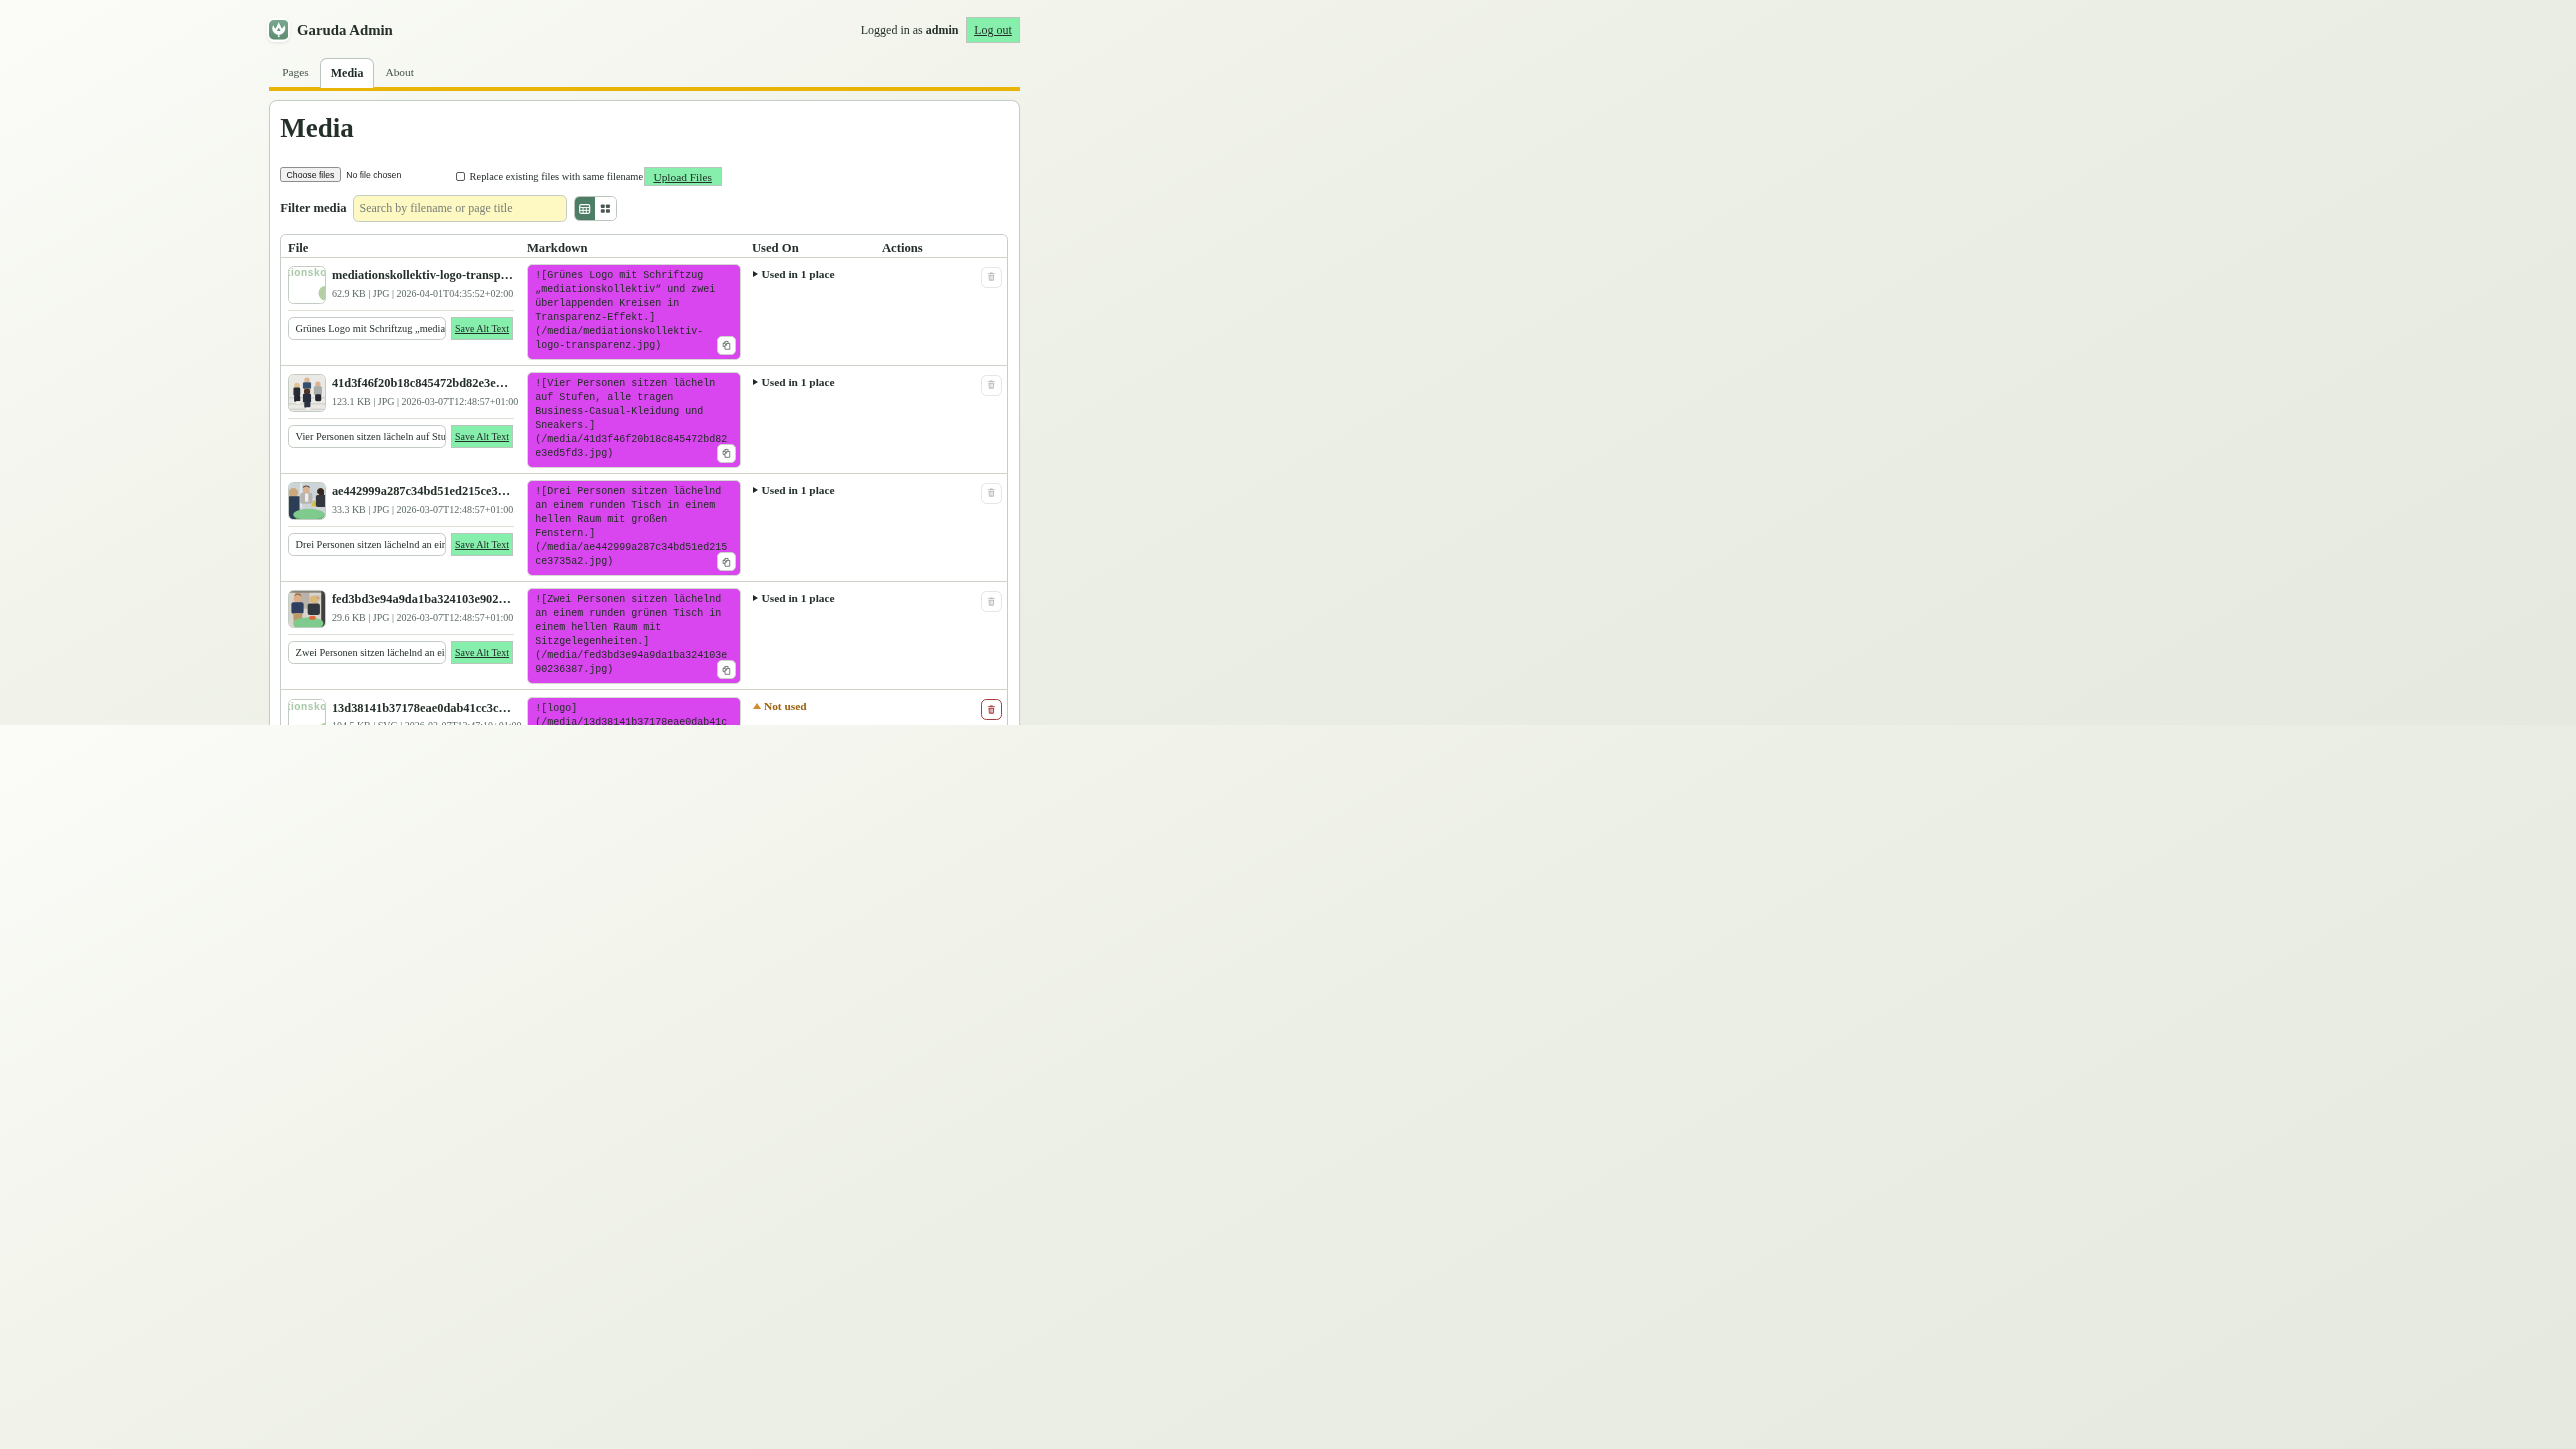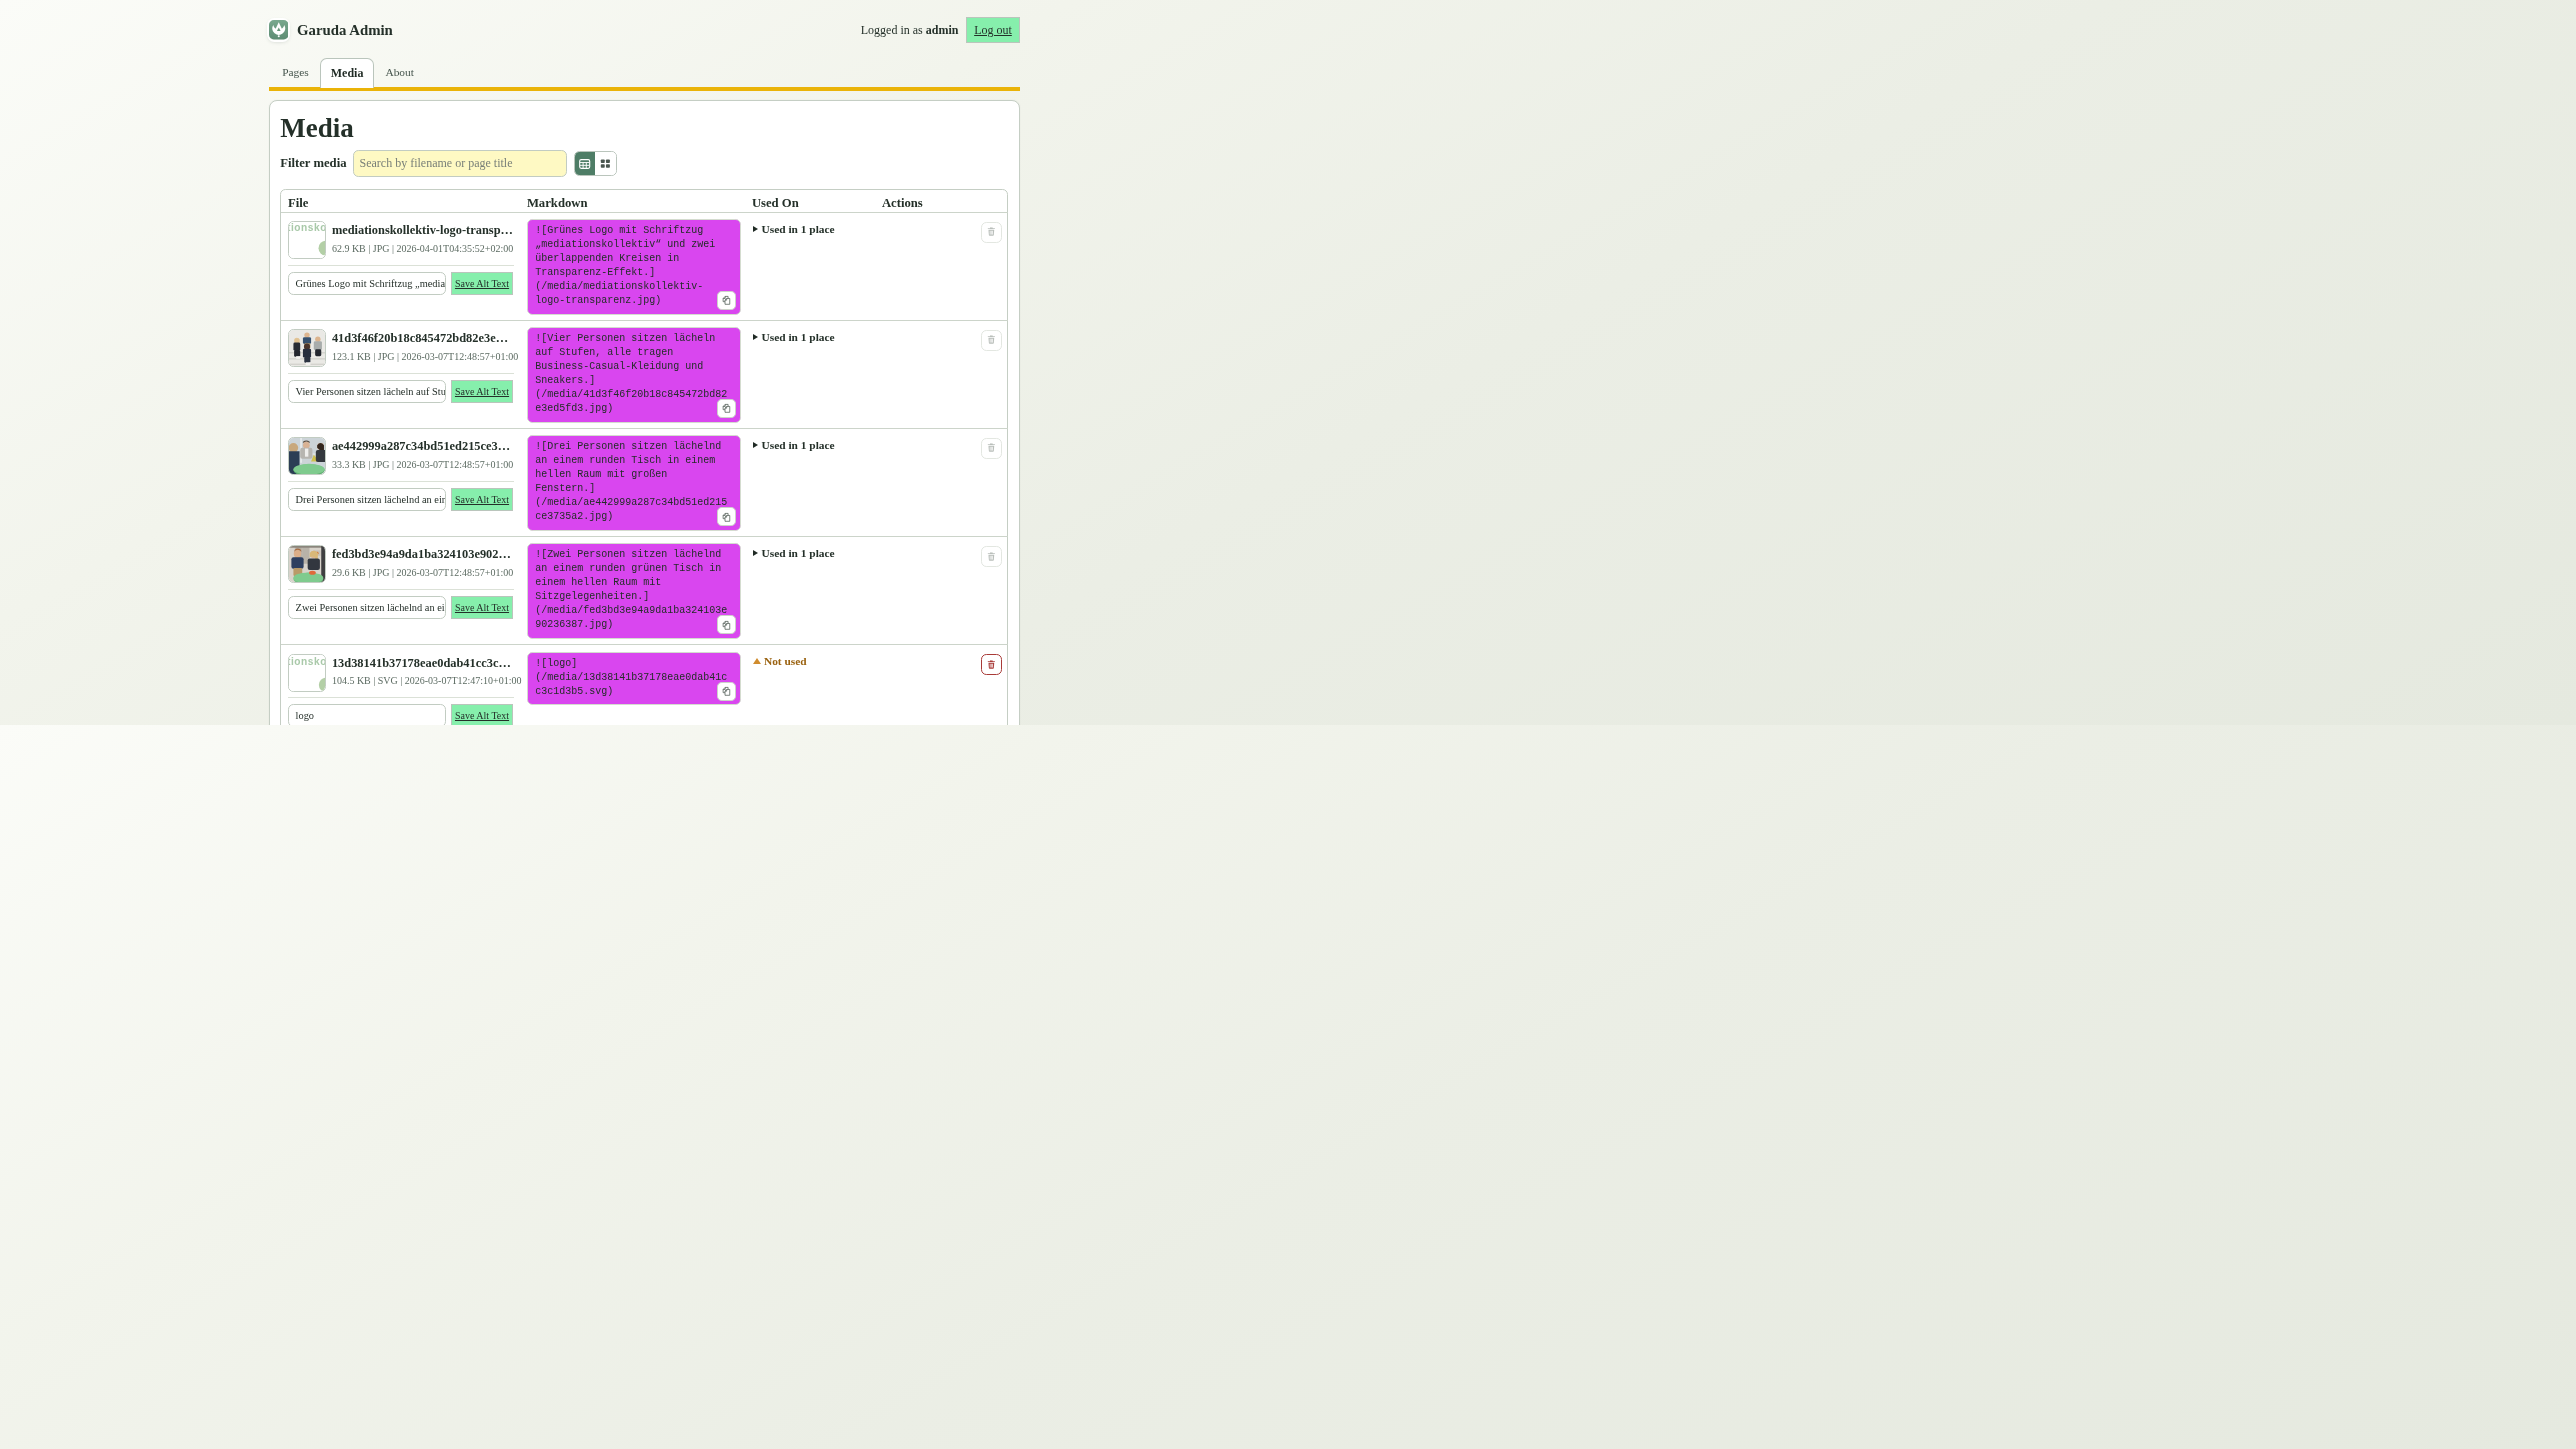--- a/index.html
+++ b/index.html
@@ -146,20 +146,31 @@
   <div class="who">Logged in as <b>admin</b></div>
   <button class="btn logout">Log out</button>
 </div>
 <div class="container tabs">
   <span class="tab">Pages</span>
     <span class="tab active">Media</span>
     <span class="tab">About</span>
 </div>
 <div class="container card">
   <h1 class="pagetitle">Media</h1>
+  <div class="uploadrow">
+    <span class="ff">
+        <span class="ffbtn">Choose files</span>
+        <span class="fftext">No file chosen</span>
+      </span>
+    <span class="chkwrap">
+        <span class="chkbox"></span>
+        <span class="chklabel">Replace existing files with same filename</span>
+      </span>
+    <button class="btn upload">Upload Files</button>
+  </div>
   <div class="filterrow">
     <span class="flabel">Filter media</span>
     <div class="search">Search by filename or page title</div>
     <div class="toggle">
       <span class="tseg on">
           <svg width="11.4" height="10" viewBox="0 0 17 15" fill="none" stroke="#ffffff">
             <rect x="1" y="1" width="15" height="13" rx="2.2" stroke-width="1.7"></rect>
             <line x1="1.5" y1="5.3" x2="15.5" y2="5.3" stroke-width="1.4"></line>
             <line x1="1.5" y1="9.5" x2="15.5" y2="9.5" stroke-width="1.4"></line>
             <line x1="6.1" y1="5.3" x2="6.1" y2="13.7" stroke-width="1.4"></line>

